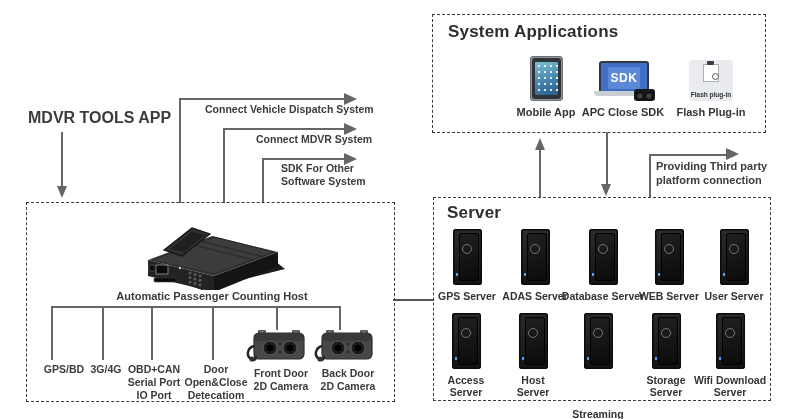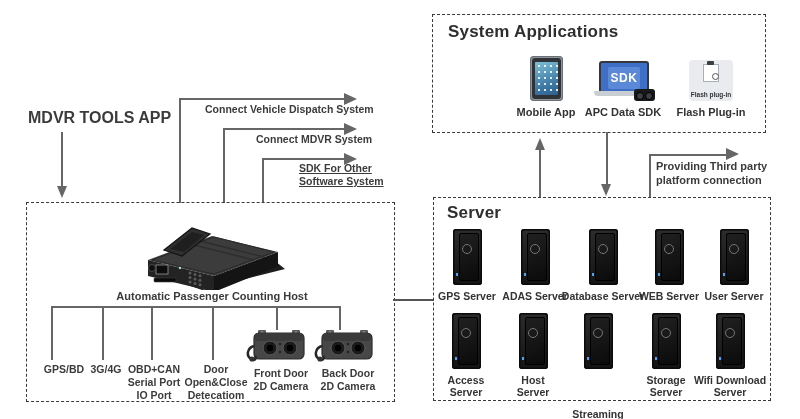--- a/index.html
+++ b/index.html
@@ -75,21 +75,21 @@
   <div class="lbl" style="left:205px;top:103px;">Connect Vehicle Dispatch System</div>
 
   <div class="vline" style="left:223px;top:128px;height:75px;"></div>
   <div class="hline" style="left:223px;top:128px;width:122px;"></div>
   <div class="ah-right" style="left:344px;top:123px;"></div>
   <div class="lbl" style="left:256px;top:133px;">Connect MDVR System</div>
 
   <div class="vline" style="left:262px;top:158px;height:45px;"></div>
   <div class="hline" style="left:262px;top:158px;width:83px;"></div>
   <div class="ah-right" style="left:344px;top:153px;"></div>
-  <div class="lbl" style="left:299px;top:162px;text-decoration:underline;">
+  <div class="lbl" style="left:281px;top:162px;">
     <span class="ln">SDK For Other</span>
     <span class="ln">Software System</span>
   </div>
 
   <div class="dashed-box" style="left:26px;top:202px;width:367px;height:198px;"></div>
 
   <svg style="position:absolute;left:130px;top:216px;" width="160" height="74" viewBox="0 0 160 74">
     <polygon points="55,68 145,45 155,53 72,74" fill="#1c1c1c"></polygon>
     <polygon points="18,44 82,20 148,36 84,60" fill="#3c3c3c"></polygon>
     <polygon points="22,44 84,21 144,36 84,58" fill="none" stroke="#2a2a2a" stroke-width="1"></polygon>
@@ -202,21 +202,21 @@
   <div class="app-item" style="left:575px;">
     <div class="app-icon">
       <div class="sdkpc">
           <div class="scr">
             <span class="sdktxt">SDK</span>
           </div>
           <div class="base"></div>
           <div class="cam"></div>
         </div>
     </div>
-    <div class="app-label">APC Data SDK</div>
+    <div class="app-label">APC Close SDK</div>
   </div>
   <div class="app-item" style="left:663px;">
     <div class="app-icon">
       <div class="flashtile">
           <div class="doc"></div>
           <span class="flashtxt">Flash plug-in</span>
         </div>
     </div>
     <div class="app-label">Flash Plug-in</div>
   </div>

